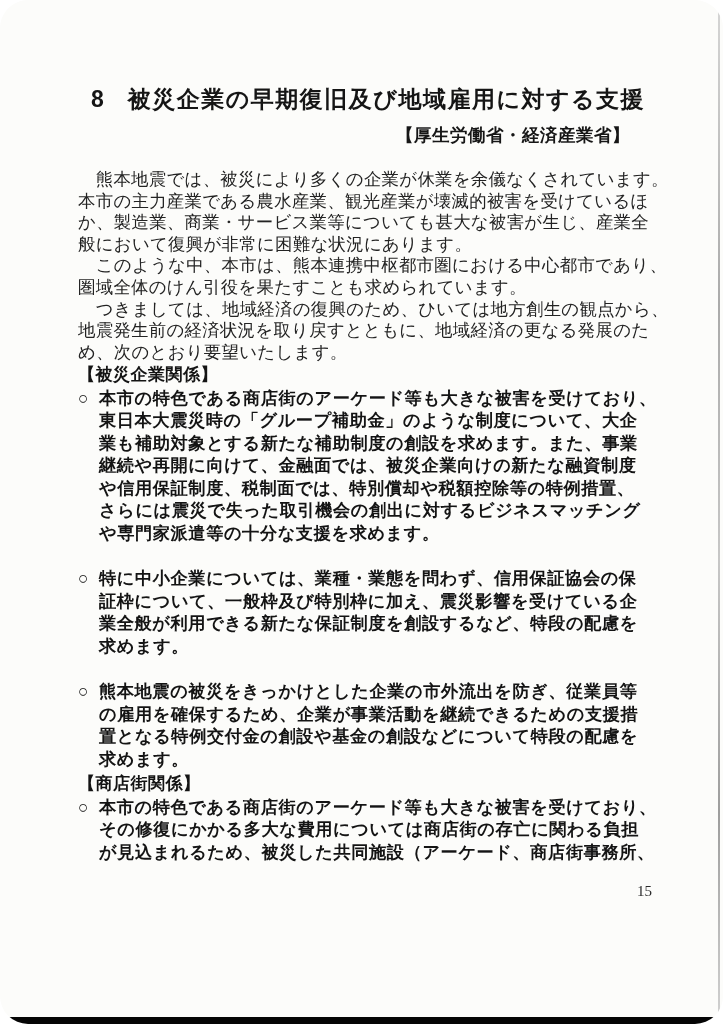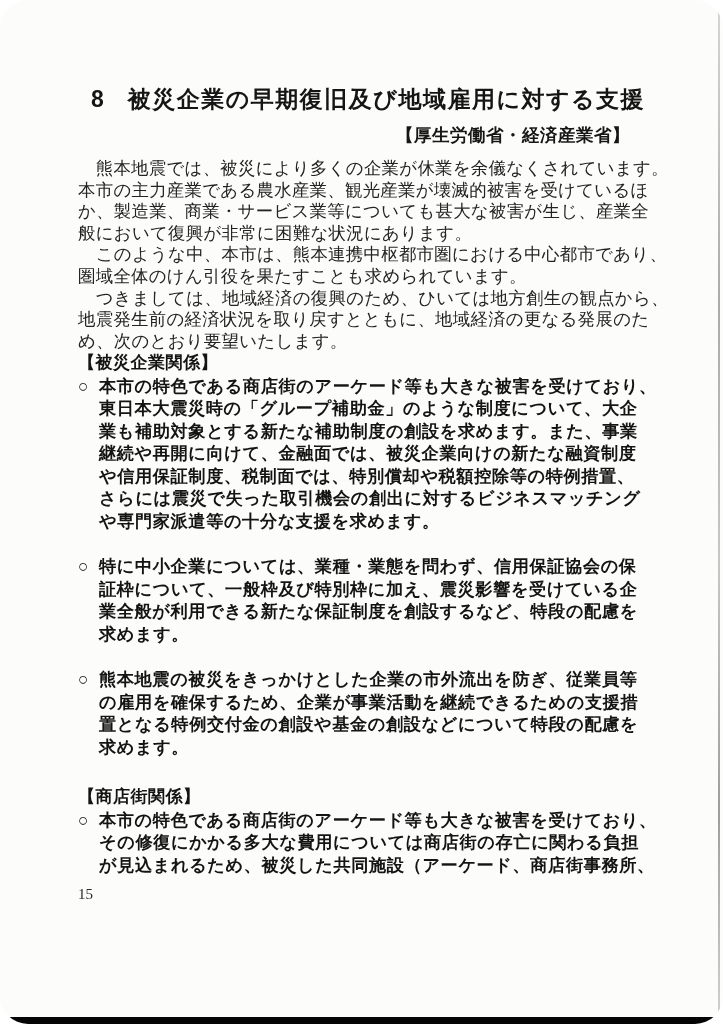--- a/index.html
+++ b/index.html
@@ -43,41 +43,42 @@
     text-align: right;
     font-family: "Liberation Sans", sans-serif;
     font-weight: bold;
     font-size: 17.5px;
     line-height: 24px;
     letter-spacing: 0.5px;
     color: #161616;
   }
   
   .intro {
-    margin-top: 11px;
+    margin-top: 23px;
+    font-family: Liberation Mono, monospace;
   }
   .intro p {
     margin: 0;
     font-size: 17.4px;
     line-height: 21.6px;
     letter-spacing: 0.3px;
     white-space: pre;
     color: #232323;
   }
   
   .sec-heading {
     font-family: "Liberation Sans", sans-serif;
     font-weight: bold;
     font-size: 17px;
     line-height: 22.5px;
     letter-spacing: 0.5px;
     color: #141414;
   }
   .section-1 { }
-  .section-2 { margin-top: 28px; }
+  .section-2 { margin-top: 3px; }
   .bullet {
     display: flex;
     align-items: flex-start;
   }
   .bullet + .bullet { margin-top: 23px; }
   .marker {
     flex: 0 0 21px;
     font-family: "Liberation Sans", sans-serif;
     font-weight: bold;
     font-size: 17.2px;
@@ -89,22 +90,22 @@
     font-family: "Liberation Sans", sans-serif;
     font-weight: bold;
     font-size: 17.2px;
     line-height: 22.5px;
     letter-spacing: 0.6px;
     white-space: pre;
     color: #141414;
   }
   
   .page-number {
-    margin-top: 8px;
-    text-align: left;
+    margin-top: 18px;
+    text-align: right;
     font-size: 15px;
     line-height: 20px;
     color: #2a2a2a;
   }
   
   .scan-right-line {
     position: absolute;
     top: 0;
     bottom: 7px;
     right: 3px;

